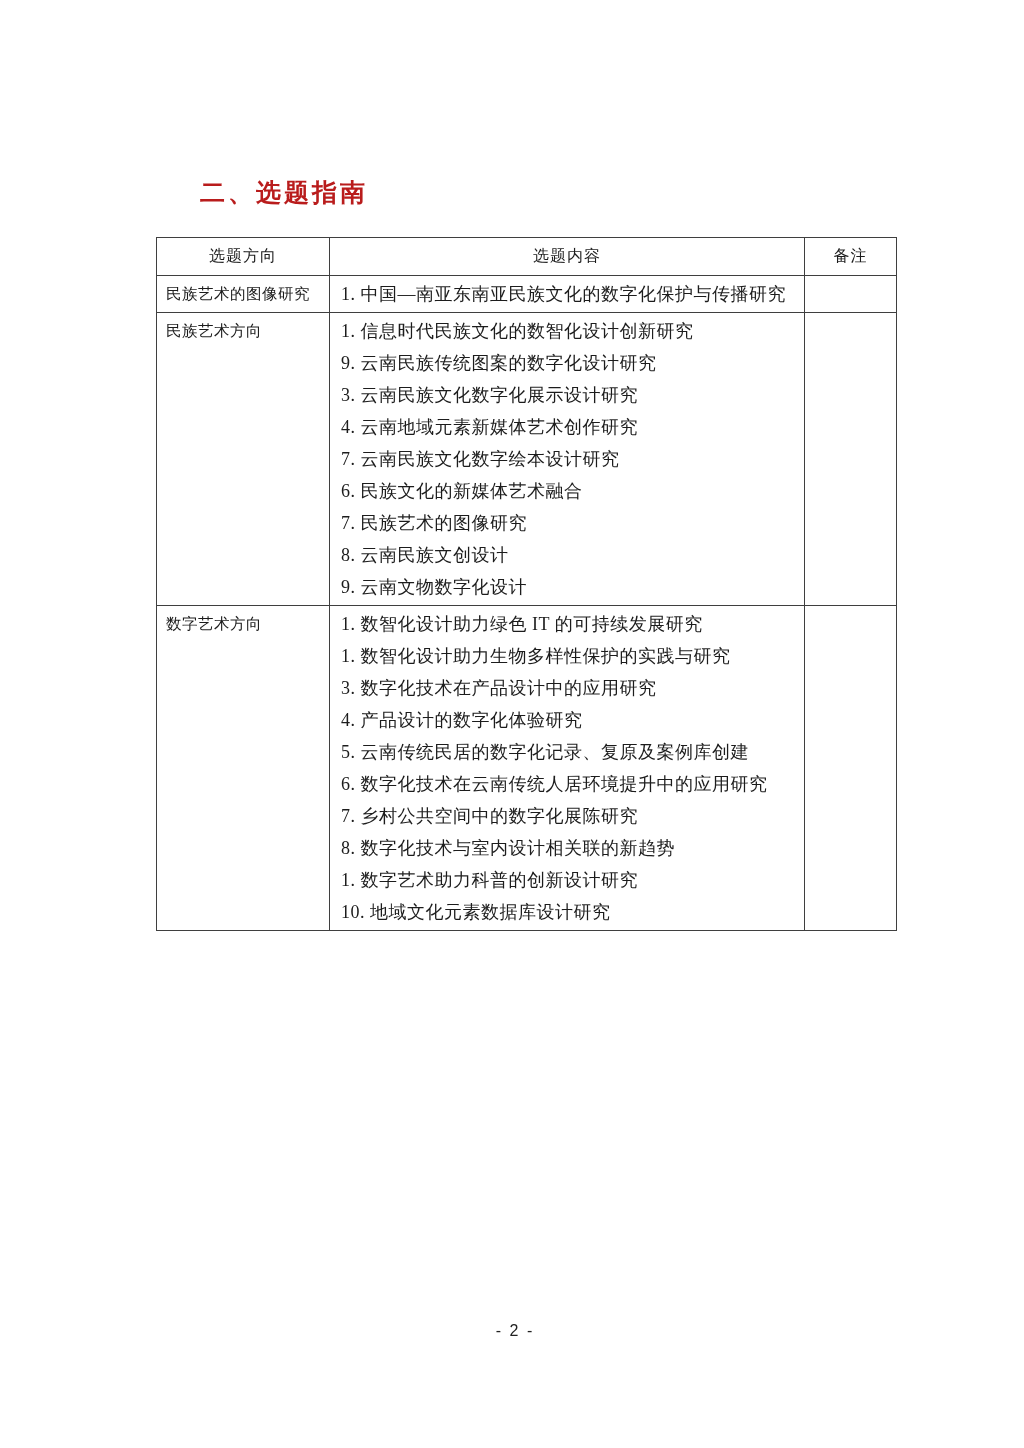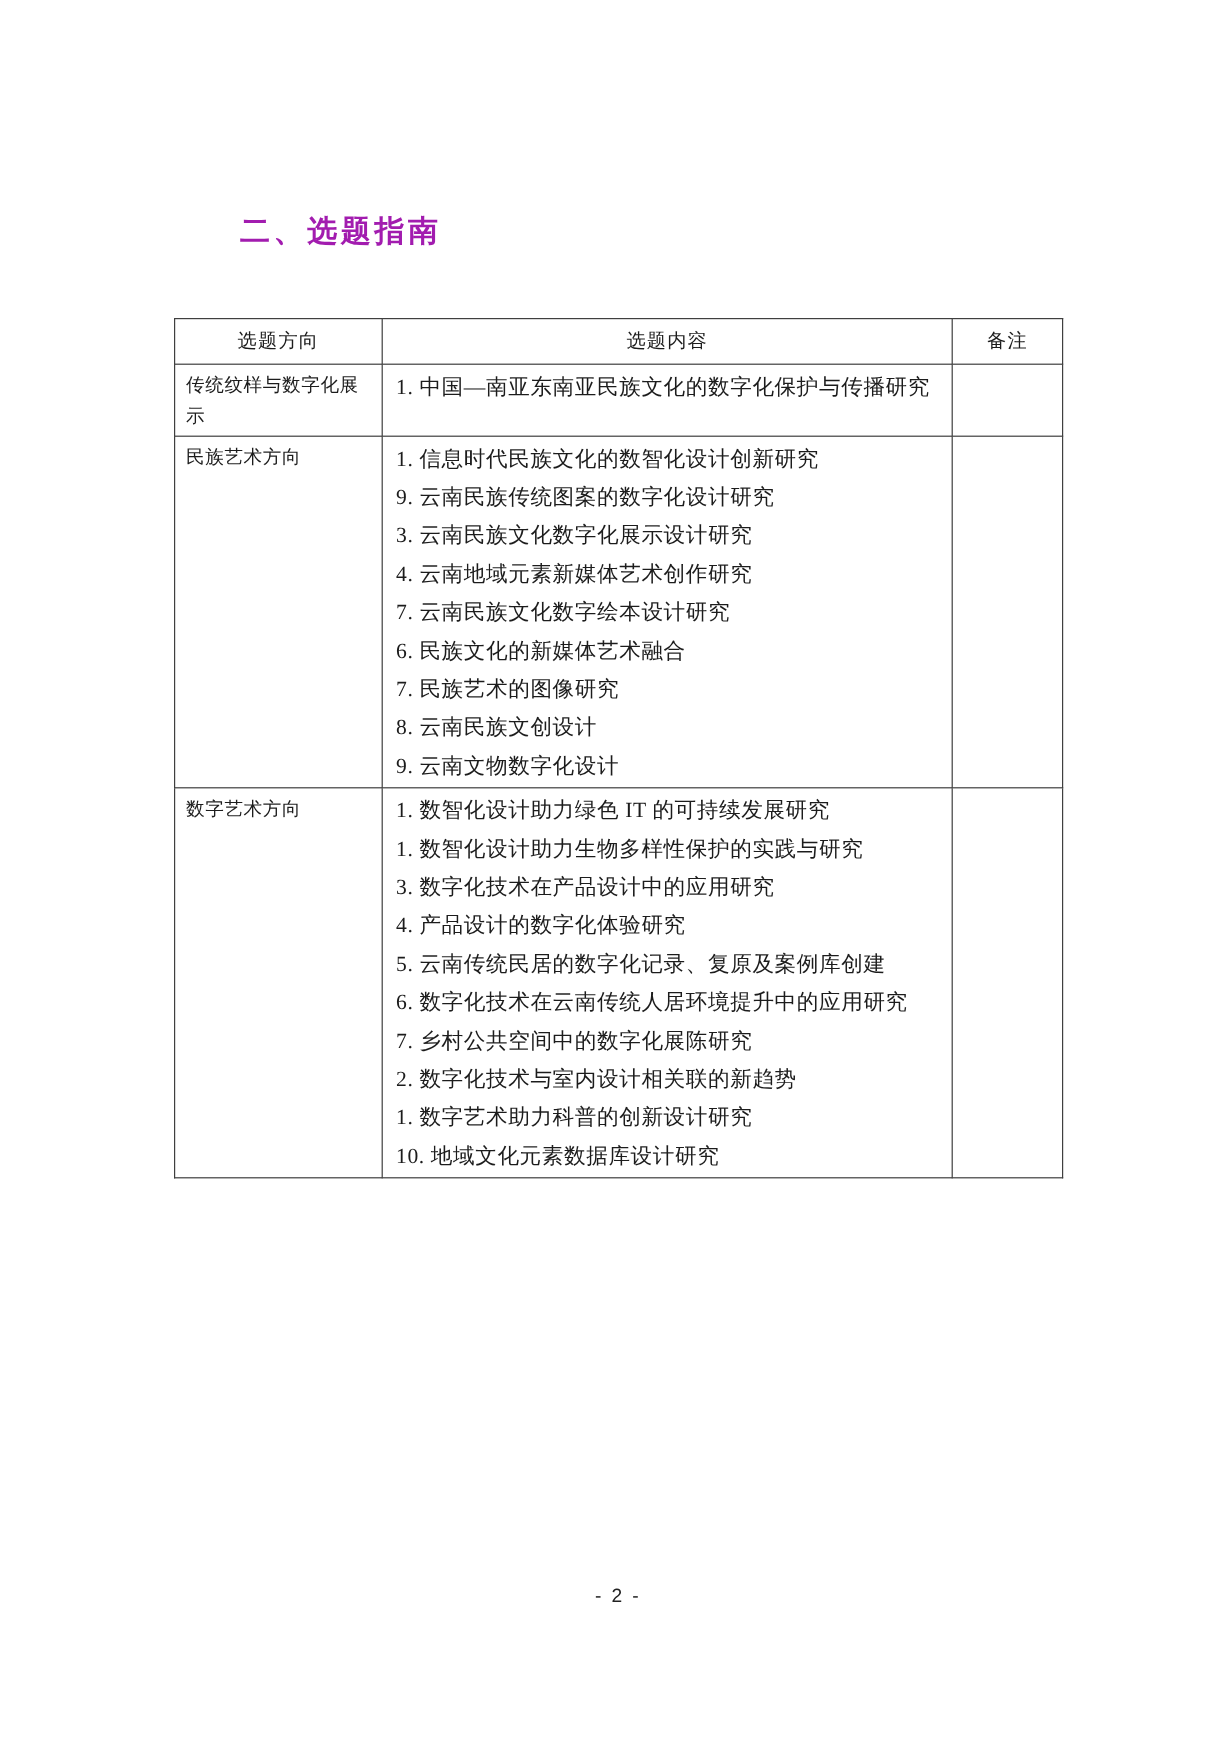--- a/index.html
+++ b/index.html
@@ -15,31 +15,30 @@
     color: #1c1c1c;
   }
   .doc-title {
     position: absolute;
     left: 200px;
     top: 176px;
     margin: 0;
     font-size: 25px;
     font-weight: bold;
     letter-spacing: 3px;
-    color: #a21caf;
+    color: #b91c1c;
     font-family: "Liberation Sans", "DejaVu Sans", sans-serif;
   }
   .topic-table {
     position: absolute;
-    left: 145px;
+    left: 156px;
     top: 237px;
     width: 740px;
     border-collapse: collapse;
     table-layout: fixed;
-    margin-top: 28px;
   }
   .topic-table col.c1 { width: 173px; }
   .topic-table col.c2 { width: 475px; }
   .topic-table col.c3 { width: 92px; }
   .topic-table th, .topic-table td {
     border: 1.5px solid #3f3f3f;
     box-sizing: border-box;
   }
   .topic-table th {
     height: 38px;
@@ -97,21 +96,21 @@
     </colgroup>
     <thead>
       <tr>
         <th>选题方向</th>
         <th>选题内容</th>
         <th>备注</th>
       </tr>
     </thead>
     <tbody id="table-body">
         <tr>
-          <td class="direction-cell">传统纹样与数字化展示</td>
+          <td class="direction-cell">民族艺术的图像研究</td>
           <td class="content-cell">
             <div class="topic-item">1. 中国—南亚东南亚民族文化的数字化保护与传播研究</div>
           </td>
           <td class="remark-cell"></td>
         </tr>
         <tr>
           <td class="direction-cell">民族艺术方向</td>
           <td class="content-cell">
             <div class="topic-item">1. 信息时代民族文化的数智化设计创新研究</div>
             <div class="topic-item">9. 云南民族传统图案的数字化设计研究</div>
@@ -128,21 +127,21 @@
         <tr>
           <td class="direction-cell">数字艺术方向</td>
           <td class="content-cell">
             <div class="topic-item">1. 数智化设计助力绿色 IT 的可持续发展研究</div>
             <div class="topic-item">1. 数智化设计助力生物多样性保护的实践与研究</div>
             <div class="topic-item">3. 数字化技术在产品设计中的应用研究</div>
             <div class="topic-item">4. 产品设计的数字化体验研究</div>
             <div class="topic-item">5. 云南传统民居的数字化记录、复原及案例库创建</div>
             <div class="topic-item">6. 数字化技术在云南传统人居环境提升中的应用研究</div>
             <div class="topic-item">7. 乡村公共空间中的数字化展陈研究</div>
-            <div class="topic-item">2. 数字化技术与室内设计相关联的新趋势</div>
+            <div class="topic-item">8. 数字化技术与室内设计相关联的新趋势</div>
             <div class="topic-item">1. 数字艺术助力科普的创新设计研究</div>
             <div class="topic-item">10. 地域文化元素数据库设计研究</div>
           </td>
           <td class="remark-cell"></td>
         </tr>
       </tbody>
   </table>
 
   <div class="page-footer">- 2 -</div>
 </div>

